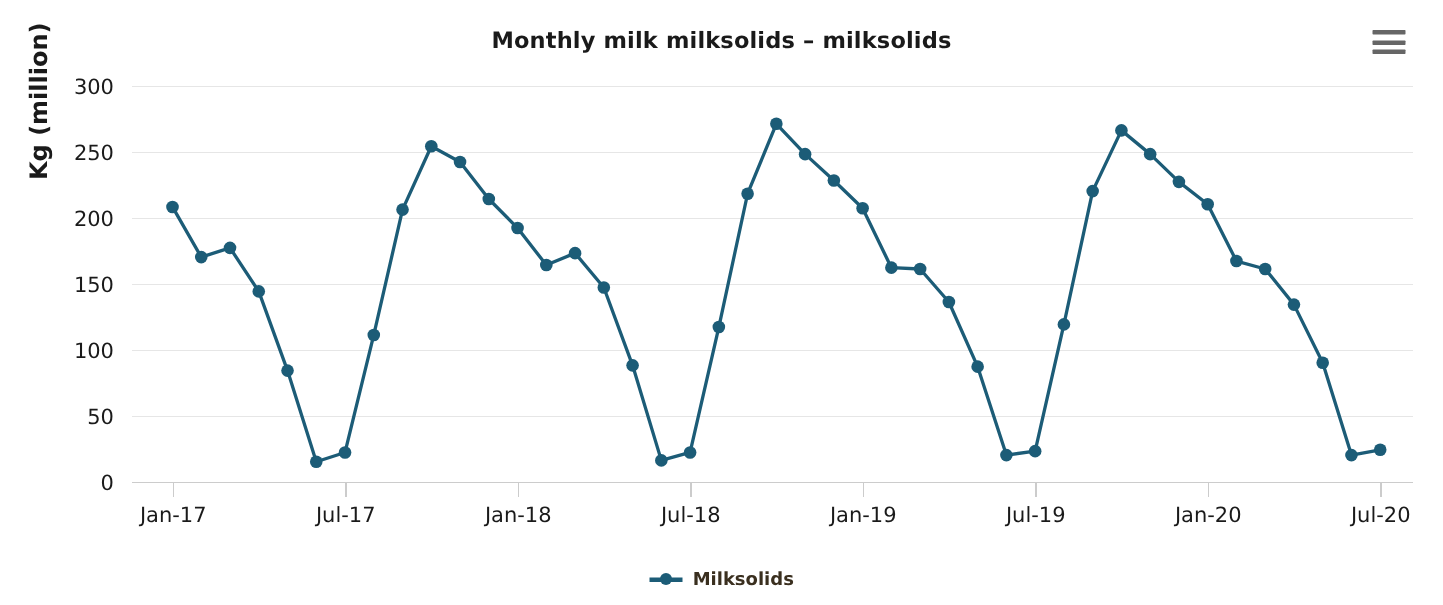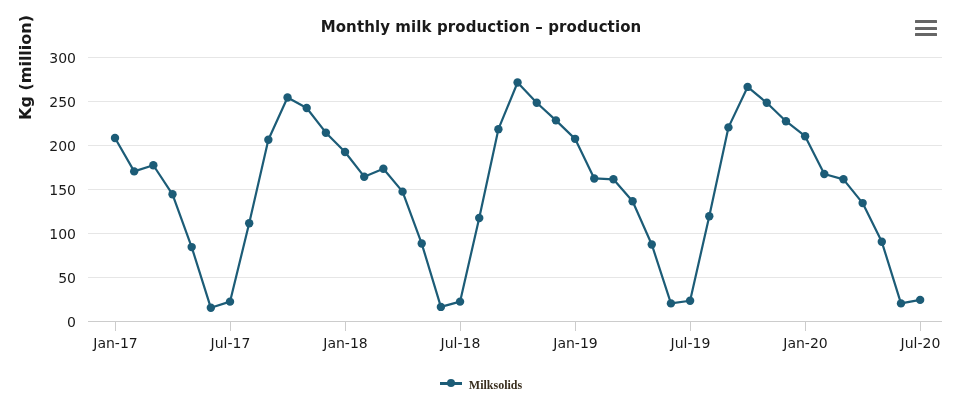--- a/index.html
+++ b/index.html
@@ -94,23 +94,23 @@
     stroke-width: 1;
     shape-rendering: crispEdges;
   }
   .legend {
     position: absolute;
     bottom: 10px;
     left: 0;
     width: 962px;
     display: flex;
     justify-content: center;
+    align-items: center;
     gap: 7px;
     cursor: pointer;
-    font-family: Liberation Serif, serif;
   }
   .legend-marker {
     display: inline-block;
     position: relative;
     width: 22px;
     height: 10px;
   }
   .legend-marker i.bar {
     position: absolute;
     top: 4px;
@@ -134,21 +134,21 @@
     font-size: 12px;
     font-weight: bold;
     color: #3a2f1f;
   }
 </style>
 </head>
 <body>
 
 <div id="chart-root">
 
-  <div class="chart-title">Monthly milk production – production</div>
+  <div class="chart-title">Monthly milk milksolids – milksolids</div>
 
   <div class="menu-button">
     <span></span>
     <span></span>
     <span></span>
   </div>
 
   <div class="y-axis-title">Kg (million)</div>
 
   <svg class="plot" id="plot-svg" width="962" height="403">

